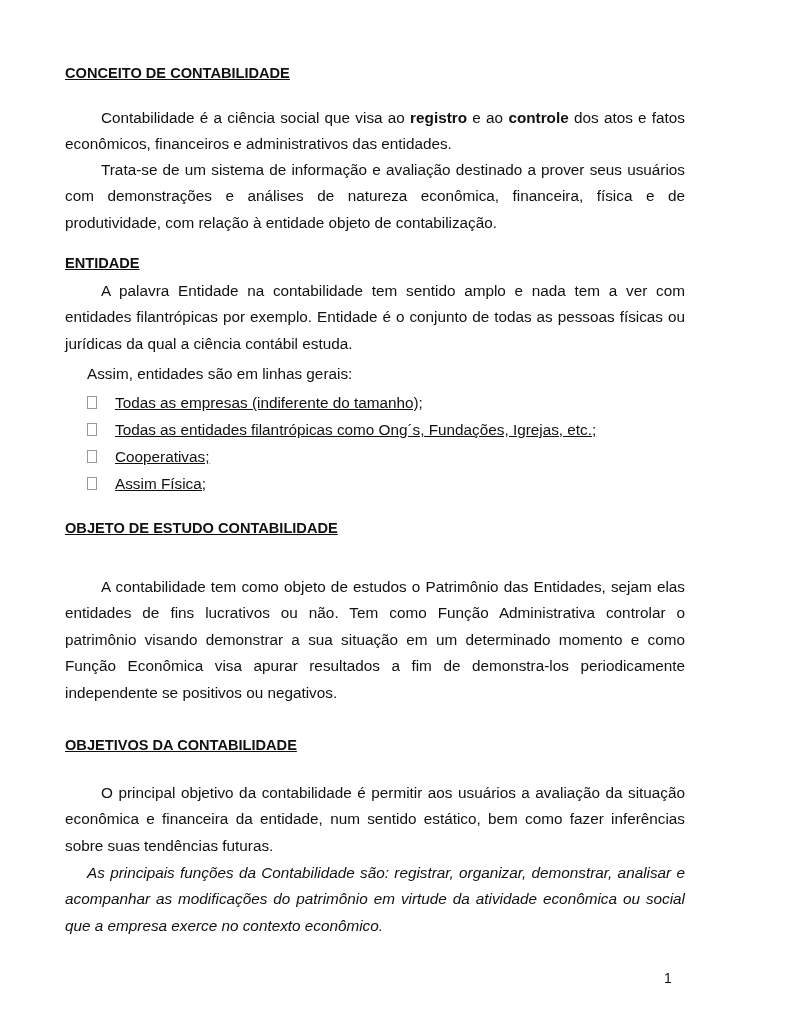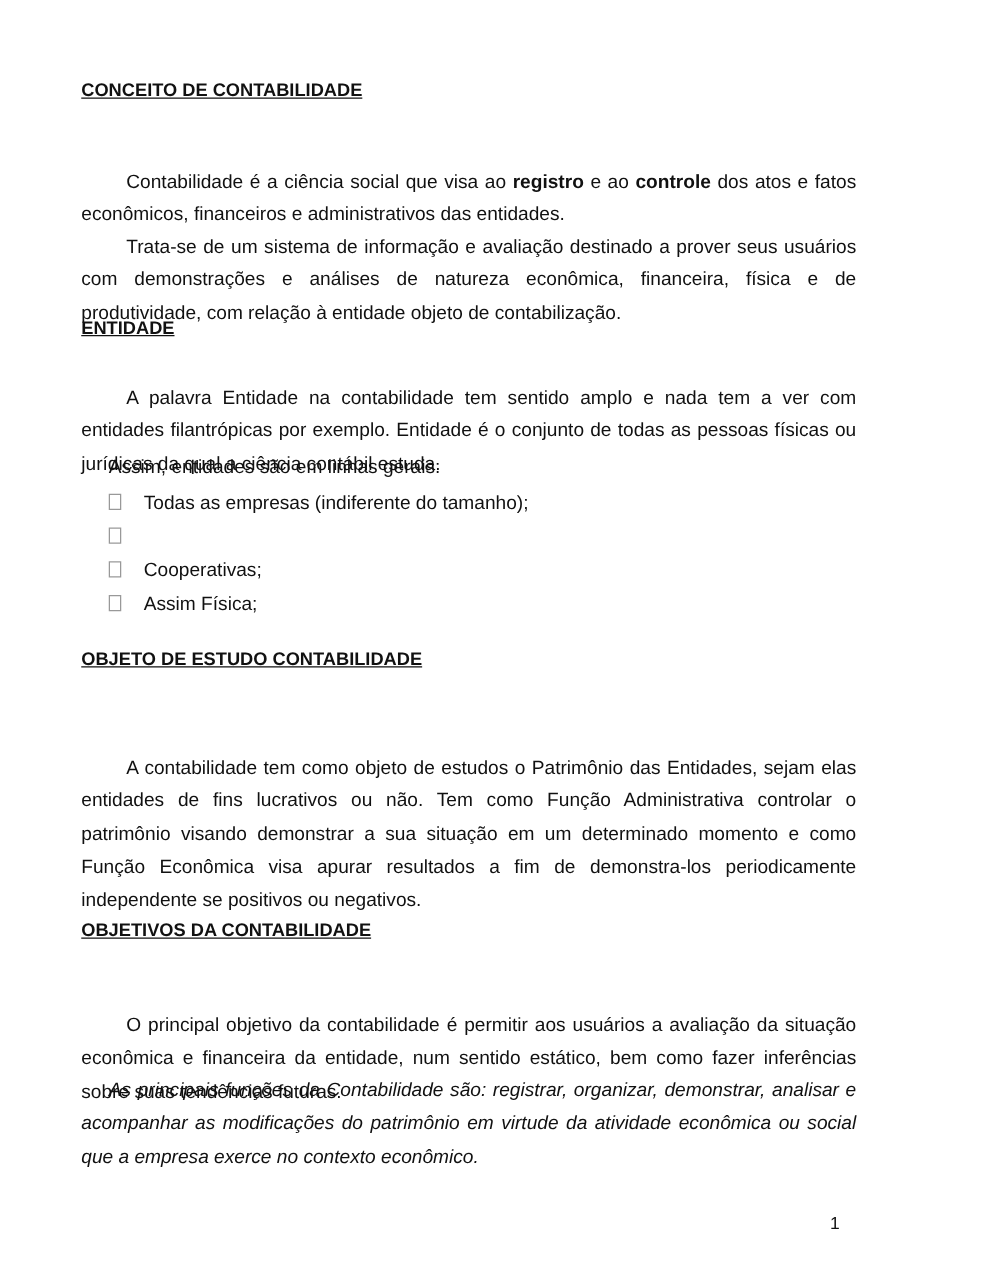--- a/index.html
+++ b/index.html
@@ -1,41 +1,41 @@
 <!DOCTYPE html>
 <html><head>
 <meta charset="utf-8">
 <style>
   html, body { margin: 0; padding: 0; background: #ffffff; }
   body { width: 791px; height: 1024px; position: relative; overflow: hidden;
          font-family: "Liberation Sans", sans-serif; color: #111; font-size: 15.3px; }
   .page { position: absolute; left: 65px; top: 0; width: 620px; }
   .h { position: absolute; left: 0; font-weight: bold; font-size: 14.6px; white-space: nowrap; text-decoration: underline; }
   .p { position: absolute; left: 0; width: 620px; line-height: 26.4px; text-align: justify; }
-  .p.ind { text-indent: 36px; margin-top: 28px; }
+  .p.ind { text-indent: 36px; }
   .p.ind2 { text-indent: 22px; font-style: italic; }
   .line { position: absolute; left: 0; white-space: nowrap; }
-  .bullet { position: absolute; left: 22px; white-space: nowrap; }
+  .bullet { position: absolute; left: 22px; white-space: nowrap; text-decoration: underline; }
   .bullet .box { display: inline-block; width: 8px; height: 11px; border: 1px solid #999; margin-right: 18px; vertical-align: -1px; }
   b { font-weight: bold; }
   .pnum { position: absolute; left: 664px; top: 970px; font-size: 14px; }
 </style>
 </head>
 <body>
 
 <div class="page">
   <div class="h" style="top:65px">CONCEITO DE CONTABILIDADE</div>
   <div class="p ind" style="top:105px"><span>Contabilidade é a ciência social que visa ao </span><b>registro</b><span> e ao </span><b>controle</b><span> dos atos e fatos econômicos, financeiros e administrativos das entidades.</span></div>
   <div class="p ind" style="top:157px">Trata-se de um sistema de informação e avaliação destinado a prover seus usuários com demonstrações e  análises de natureza econômica, financeira, física e de  produtividade,  com relação à entidade objeto de contabilização.</div>
 
   <div class="h" style="top:255px">ENTIDADE</div>
   <div class="p ind" style="top:278px">A palavra Entidade na contabilidade tem sentido amplo e nada tem a ver com entidades filantrópicas por exemplo. Entidade é o conjunto de todas as pessoas físicas ou jurídicas da qual a ciência contábil estuda.</div>
   <div class="line" style="left:22px;top:365px">Assim, entidades são em linhas gerais:</div>
   <div class="bullet" style="top:394px"><span class="box"></span><span>Todas as empresas (indiferente do tamanho);</span></div>
-  <div class="bullet" style="top:421px"><span class="box"></span></div>
+  <div class="bullet" style="top:421px"><span class="box"></span><span>Todas as entidades filantrópicas como Ong´s, Fundações, Igrejas, etc.;</span></div>
   <div class="bullet" style="top:448px"><span class="box"></span><span>Cooperativas;</span></div>
   <div class="bullet" style="top:475px"><span class="box"></span><span>Assim Física;</span></div>
 
   <div class="h" style="top:520px">OBJETO DE ESTUDO CONTABILIDADE</div>
   <div class="p ind" style="top:574px">A contabilidade tem como objeto de estudos o Patrimônio das Entidades, sejam elas entidades de fins lucrativos ou não. Tem como Função Administrativa controlar o patrimônio visando demonstrar a sua situação em um determinado momento e como Função Econômica visa apurar resultados a fim de demonstra-los periodicamente independente se positivos ou negativos.</div>
 
   <div class="h" style="top:737px">OBJETIVOS DA CONTABILIDADE</div>
   <div class="p ind" style="top:780px">O principal objetivo da contabilidade é permitir aos usuários a avaliação da situação econômica e financeira da entidade, num sentido estático, bem como fazer inferências sobre suas tendências futuras.</div>
   <div class="p ind2" style="top:860px">As principais funções da Contabilidade são: registrar, organizar, demonstrar, analisar e acompanhar as modificações do patrimônio em virtude da atividade econômica ou social que a empresa exerce no contexto econômico.</div>
 </div>

